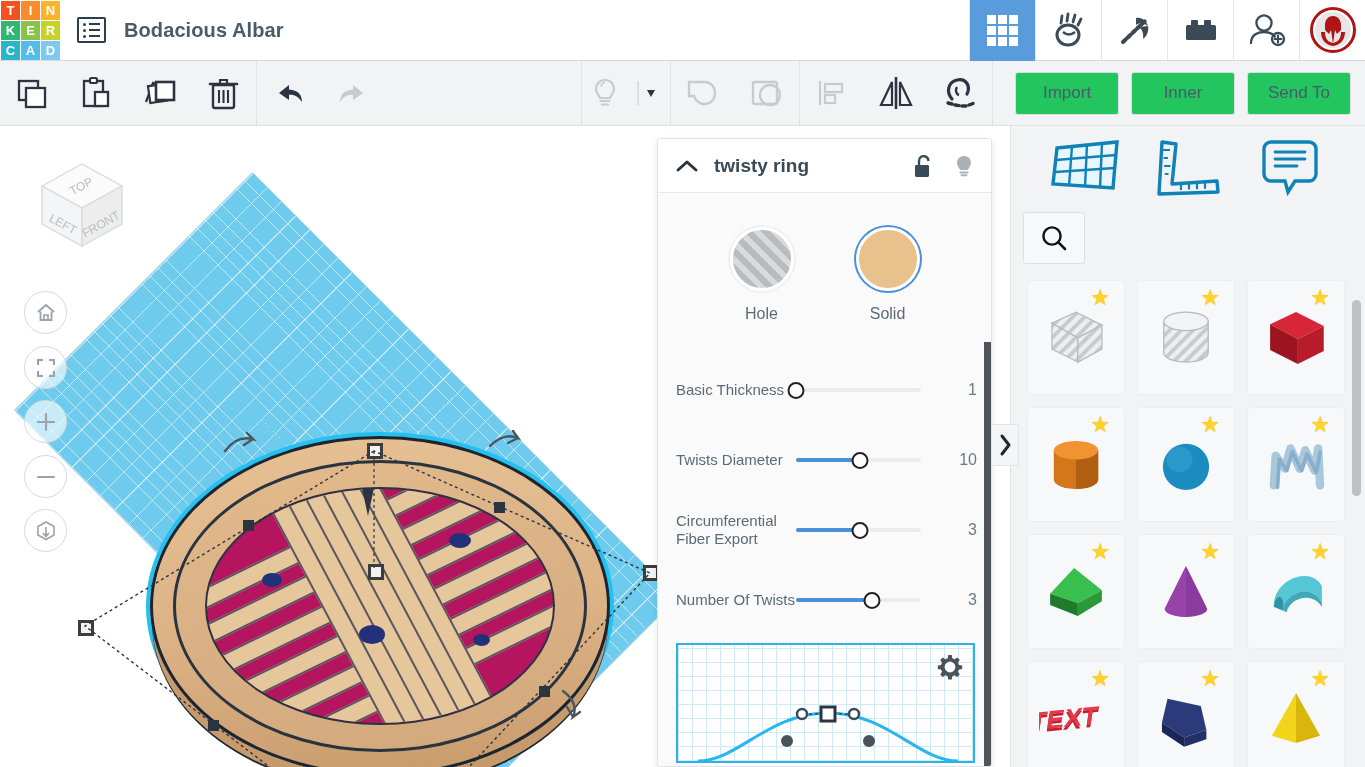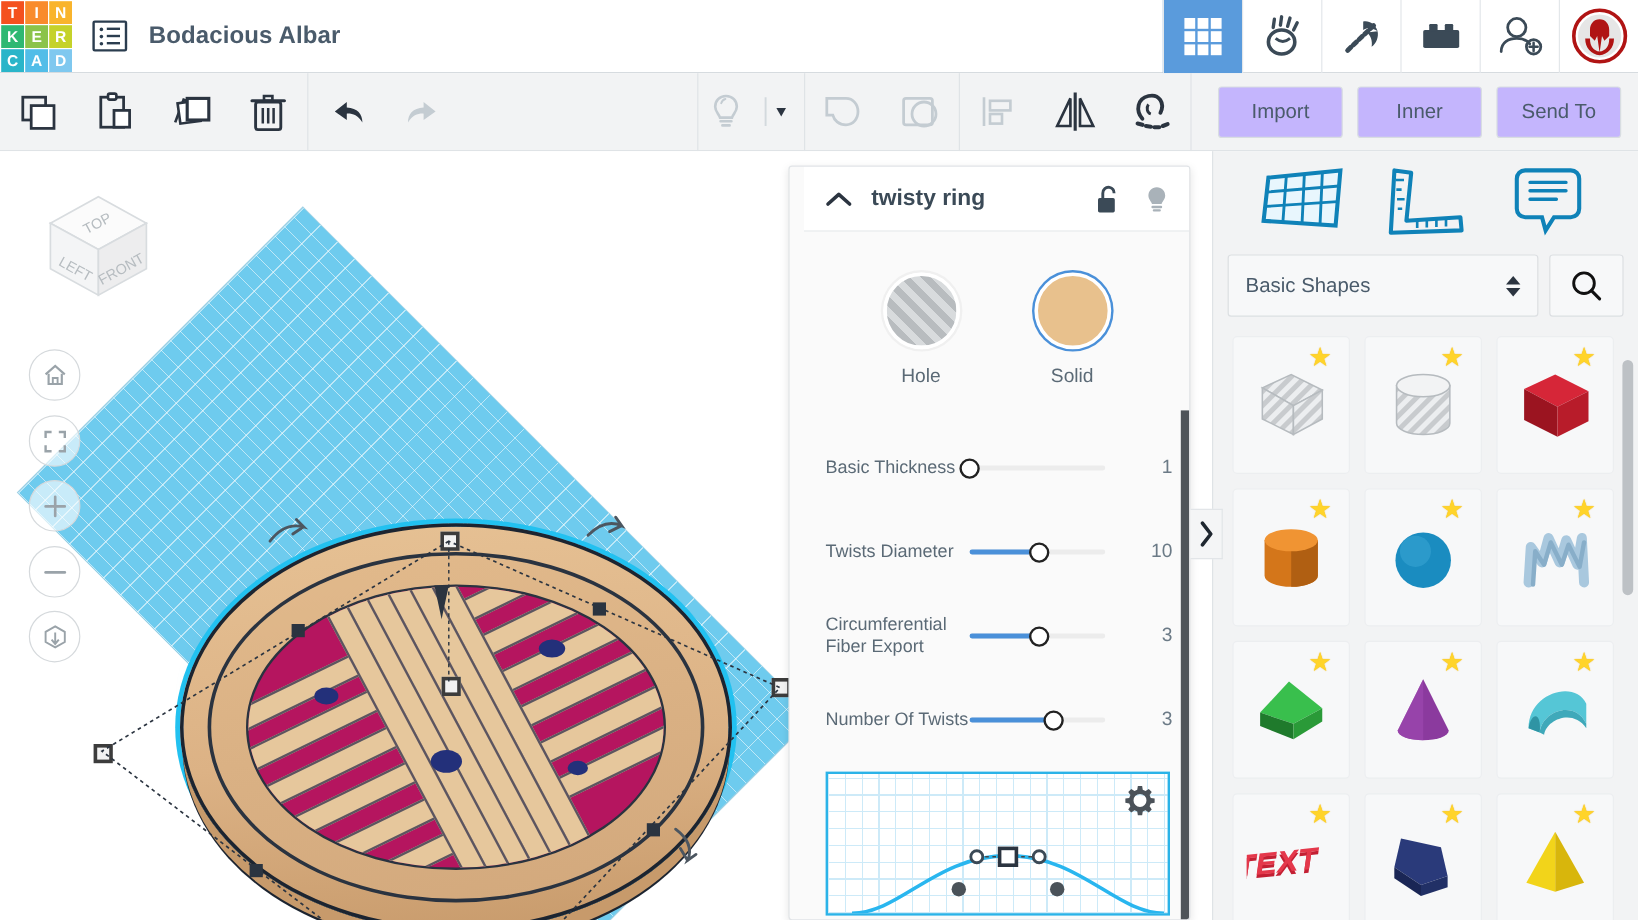--- a/index.html
+++ b/index.html
@@ -67,21 +67,21 @@
   }
   .tb-group { display: flex; align-items: center; height: 65px; }
   .tb-sep { width: 1px; height: 65px; background: #dfe3e6; }
   .tb-btn {
     width: 64px; height: 65px; display: flex; align-items: center; justify-content: center;
     cursor: pointer;
   }
   .tb-spacer { flex: 1; }
   .btn-plain {
     height: 43px; min-width: 104px; padding: 0 16px;
-    background: #c4b5fd; border: 1px solid #d8dde1; border-radius: 3px;
+    background: #22c55e; border: 1px solid #d8dde1; border-radius: 3px;
     font-size: 17px; color: #4a5b6b; cursor: pointer;
     display: flex; align-items: center; justify-content: center;
     font-family: "Liberation Sans", sans-serif;
   }
 
   
   .viewport {
     position: absolute; top: 126px; left: 0; width: 1010px; height: 641px;
     background: #ffffff; overflow: hidden;
   }
@@ -139,21 +139,20 @@
     display: flex; align-items: center; justify-content: center; cursor: pointer;
     color: #8d969d;
   }
 
   
   .props {
     position: absolute; top: 138px; left: 657px; width: 335px; height: 629px;
     background: #fafafa; border: 1px solid #e1e4e7; border-radius: 3px;
     box-shadow: 0 2px 7px rgba(0,0,0,.10);
     overflow: hidden;
-    padding-left: 12px;
   }
   .props-head {
     height: 54px; background: #fff; border-bottom: 1px solid #e6e9eb;
     display: flex; align-items: center; padding: 0 16px;
   }
   .props-title { font-size: 19px; font-weight: bold; color: #3b4a57; margin-left: 14px; }
   .props-body { padding: 0; }
   .solid-hole { display: flex; justify-content: center; gap: 62px; padding: 34px 0 12px; }
   .sh-item { text-align: center; cursor: pointer; }
   .swatch {
@@ -642,27 +641,20 @@
       </div>
       <div class="sb-icon">
         <svg width="78" height="62" viewBox="0 0 78 62">
           <path d="M20 6 H58 C62 6 65 9 65 13 V38 C65 42 62 45 58 45 H44 L37 56 L34 45 H20 C16 45 13 42 13 38 V13 C13 9 16 6 20 6 Z" fill="none" stroke="#0f82b8" stroke-width="3.4"></path>
           <path d="M24 16 H54 M24 23 H54 M24 30 H46" stroke="#0f82b8" stroke-width="2.8" stroke-linecap="round"></path>
         </svg>
       </div>
     </div>
 
     <div class="sb-search-row">
-      <div class="select-box">
-        <div class="select-text">Basic Shapes</div>
-        <div class="spin">
-          <i class="up"></i>
-            <i class="dn"></i>
-        </div>
-      </div>
       <div class="search-box">
         <svg width="30" height="30" viewBox="0 0 30 30">
           <circle cx="13" cy="13" r="8.6" fill="none" stroke="#111" stroke-width="2.4"></circle>
           <path d="M19.2 19.2 L26 26" stroke="#111" stroke-width="2.6" stroke-linecap="round"></path>
         </svg>
       </div>
     </div>
 
     <div class="shapes-grid">
 

